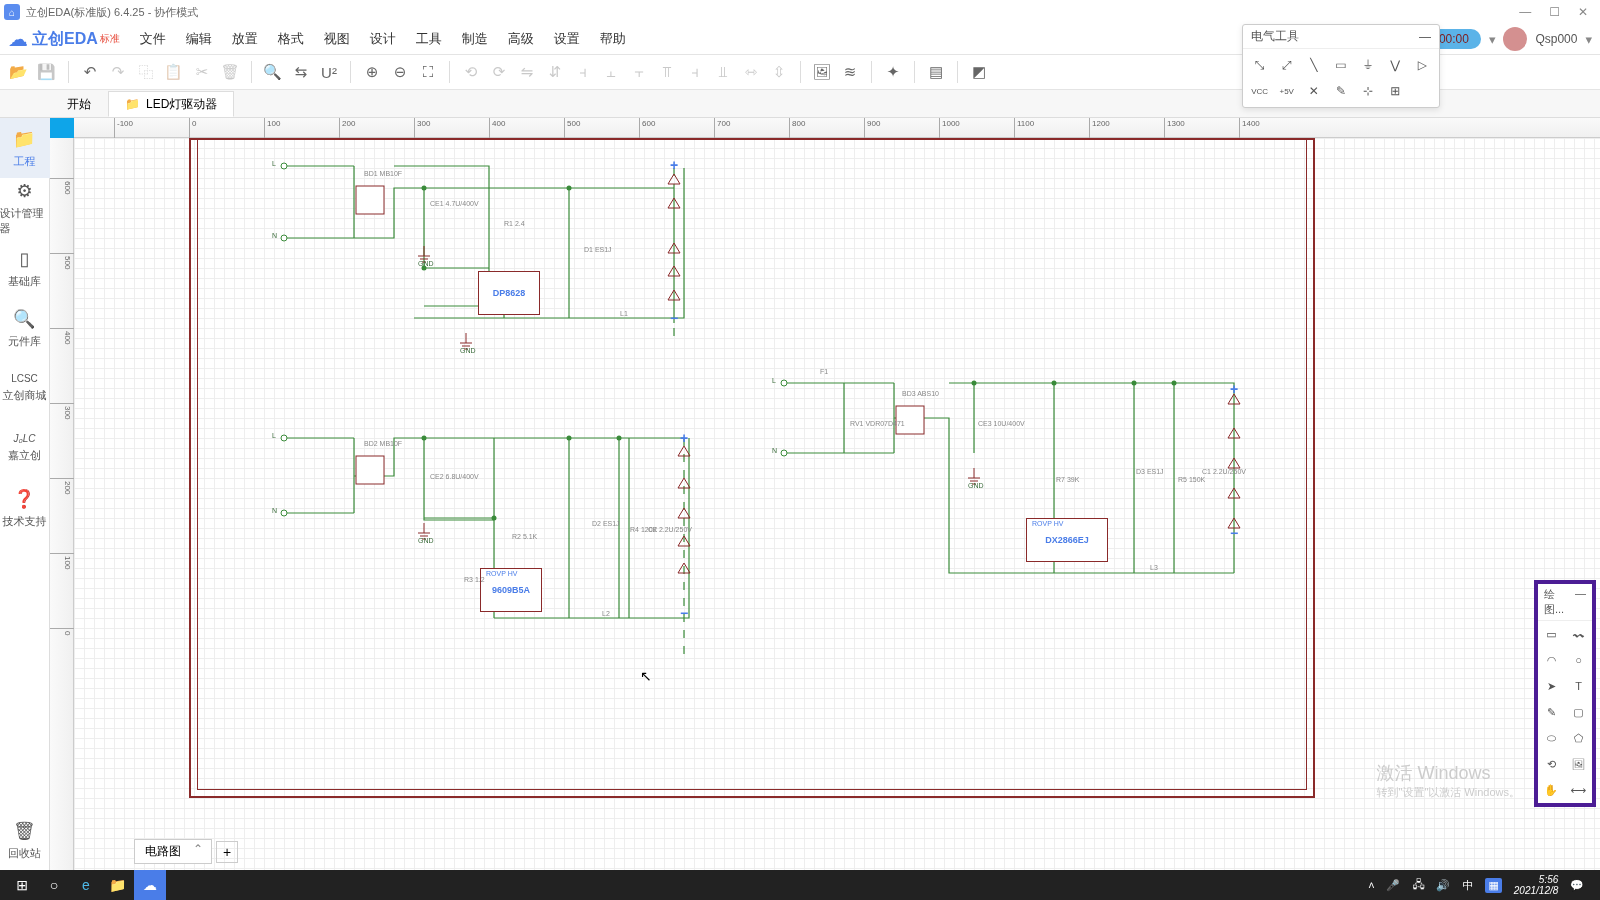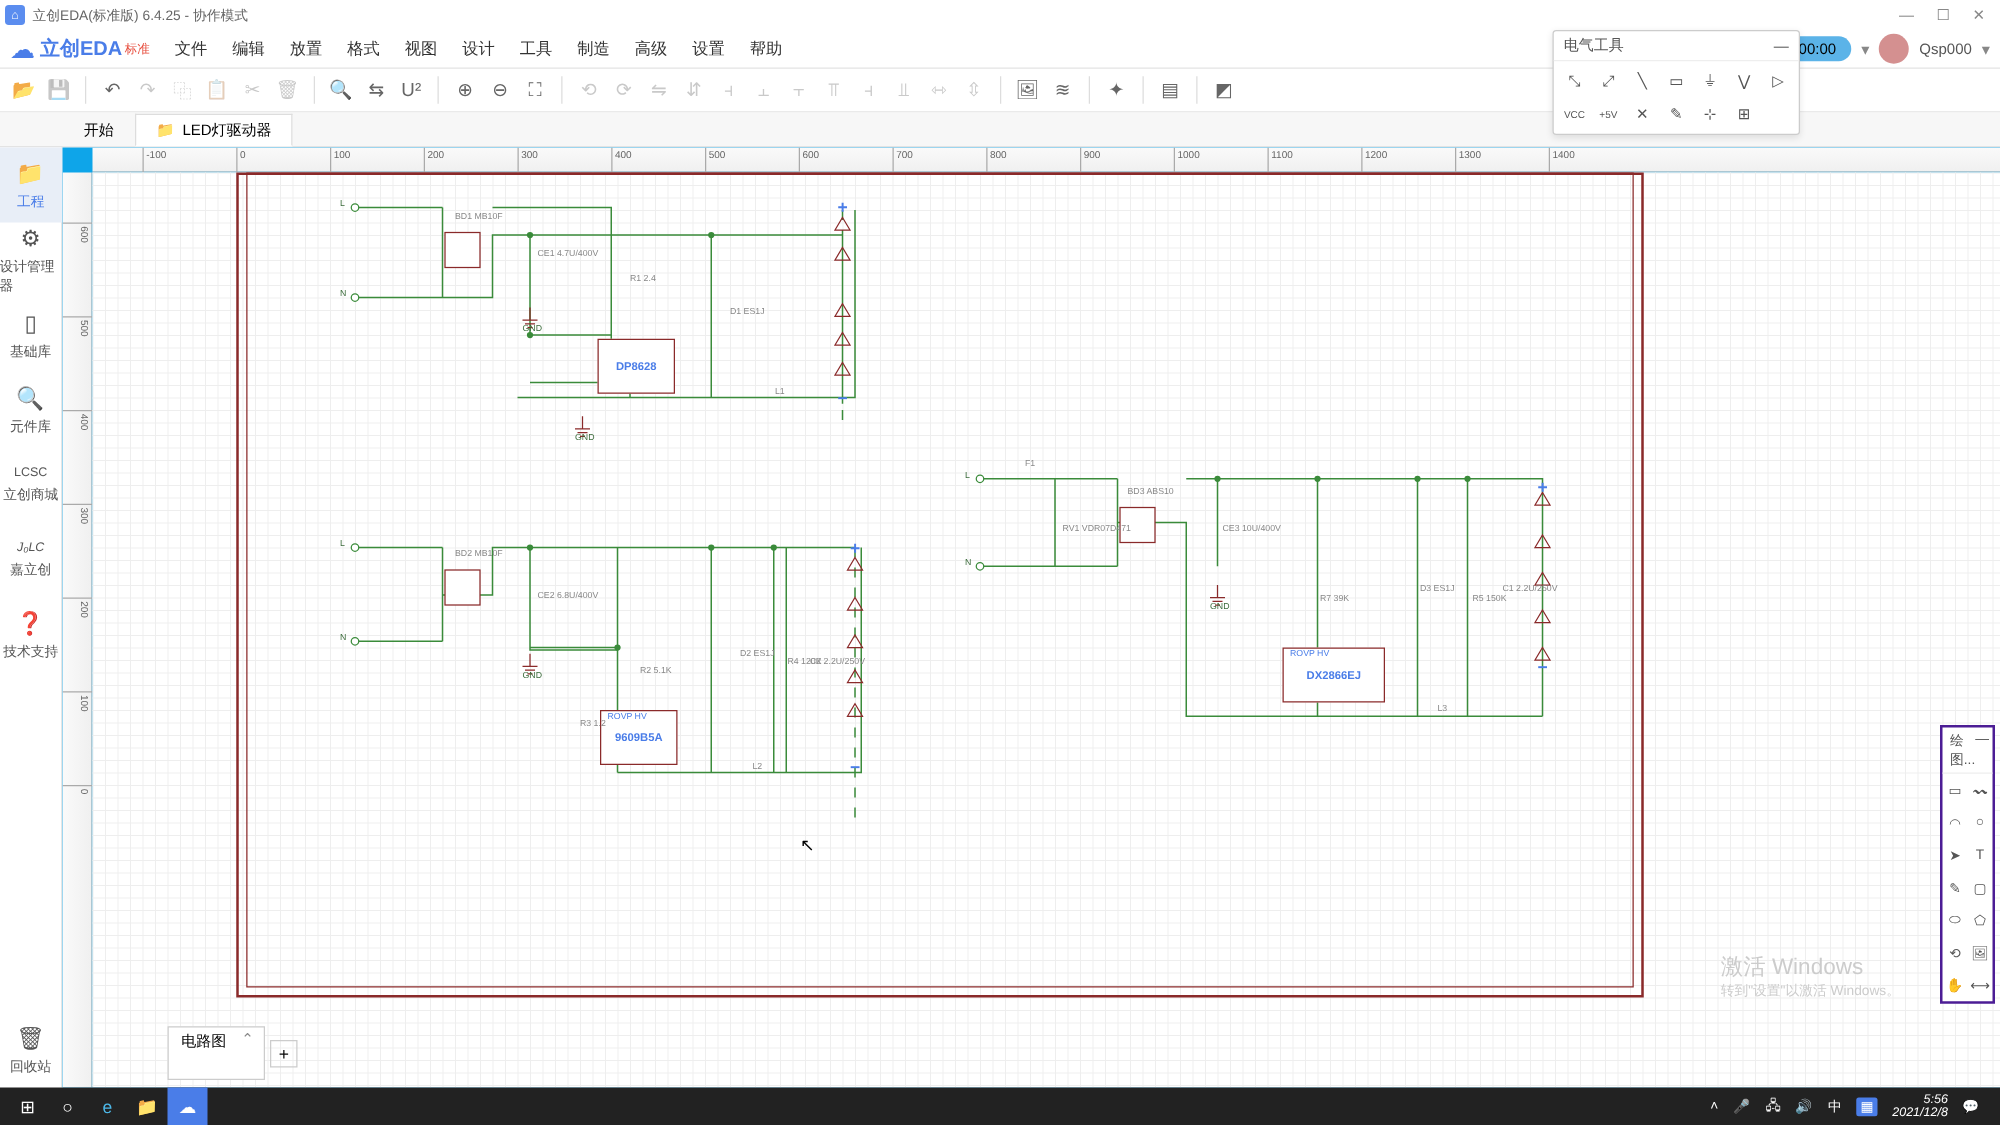--- a/index.html
+++ b/index.html
@@ -12,21 +12,21 @@
 .titlebar .win-ctrl span { cursor:pointer; font-size:12px; }
 
 
 .menubar { height:30px; display:flex; align-items:center; padding:0 8px; font-size:13px; color:#333; }
 .menubar .brand { display:flex; align-items:center; margin-right:10px; }
 .menubar .brand .cloud { color:#4a7de8; font-size:20px; margin-right:4px; }
 .menubar .brand .name { color:#4a7de8; font-weight:bold; font-size:16px; }
 .menubar .brand .sub { color:#e74c3c; font-size:10px; margin-left:2px; }
 .menubar .menu-item { padding:4px 10px; cursor:pointer; }
 .menubar .right { margin-left:auto; display:flex; align-items:center; gap:8px; }
-.menubar .timer { background:#5bb3e8; color:#000000; border-radius:14px; padding:3px 12px; font-size:12px; }
+.menubar .timer { background:#5bb3e8; color:#7f1d1d; border-radius:14px; padding:3px 12px; font-size:12px; }
 .menubar .avatar { width:24px; height:24px; border-radius:50%; background:#d49090; }
 .menubar .user { font-size:12px; color:#555; }
 
 
 .toolbar { height:36px; border-top:1px solid #e4e4e4; border-bottom:1px solid #e4e4e4; display:flex; align-items:center; padding:0 6px; gap:2px; }
 .toolbar .tbtn { width:26px; height:26px; display:flex; align-items:center; justify-content:center; color:#666; cursor:pointer; border-radius:3px; font-size:15px; }
 .toolbar .sep { width:1px; height:22px; background:#ddd; margin:0 6px; }
 .toolbar .faded { opacity:.35; }
 
 
@@ -68,26 +68,26 @@
 .comp-label { position:absolute; font-size:7px; color:#888; white-space:nowrap; }
 .pin-label { position:absolute; font-size:7px; color:#3a6b3a; }
 .blue-txt { position:absolute; font-size:7px; color:#4a7de8; }
 
 
 .titleblock { position:absolute; right:110px; bottom:10px; width:300px; height:24px; border:1px solid #8a2a2a; display:flex; font-size:8px; color:#3a6b3a; }
 .titleblock .cell { border-right:1px solid #8a2a2a; padding:4px 6px; display:flex; align-items:center; }
 
 
 .sheet-tabs { position:absolute; left:60px; bottom:6px; display:flex; align-items:center; gap:4px; }
-.sheet-tabs .st-dd { background:#fff; border:1px solid #ccc; padding:3px 30px 21px 10px; font-size:12px; position:relative; }
+.sheet-tabs .st-dd { background:#fff; border:1px solid #ccc; padding:3px 30px 3px 10px; font-size:12px; position:relative; }
 .sheet-tabs .st-dd::after { content:"⌃"; position:absolute; right:8px; top:2px; color:#888; }
 .sheet-tabs .st-add { width:22px; height:22px; border:1px solid #ccc; display:flex; align-items:center; justify-content:center; font-size:14px; cursor:pointer; }
 
 
-.drawtools { position:absolute; right:4px; top:580px; width:44px; background:#fff; border:2px solid #4c1d95; font-size:11px;margin-left:16px; }
+.drawtools { position:absolute; right:4px; top:580px; width:62px; background:#fff; border:4px solid #4c1d95; font-size:11px;margin-left:16px; }
 .drawtools .dt-head { padding:3px 6px; border-bottom:1px solid #eee; color:#555; display:flex; justify-content:space-between; }
 .drawtools .dt-grid { display:grid; grid-template-columns:1fr 1fr; }
 .drawtools .dt-btn { height:26px; display:flex; align-items:center; justify-content:center; color:#555; cursor:pointer; }
 
 
 .watermark { position:absolute; right:80px; bottom:70px; color:#ccc; font-size:18px; pointer-events:none; }
 .watermark .sub { font-size:11px; }
 
 
 .taskbar { position:absolute; left:0; right:0; bottom:0; height:30px; background:#222; display:flex; align-items:center; padding:0 6px; color:#fff; font-size:11px; }

